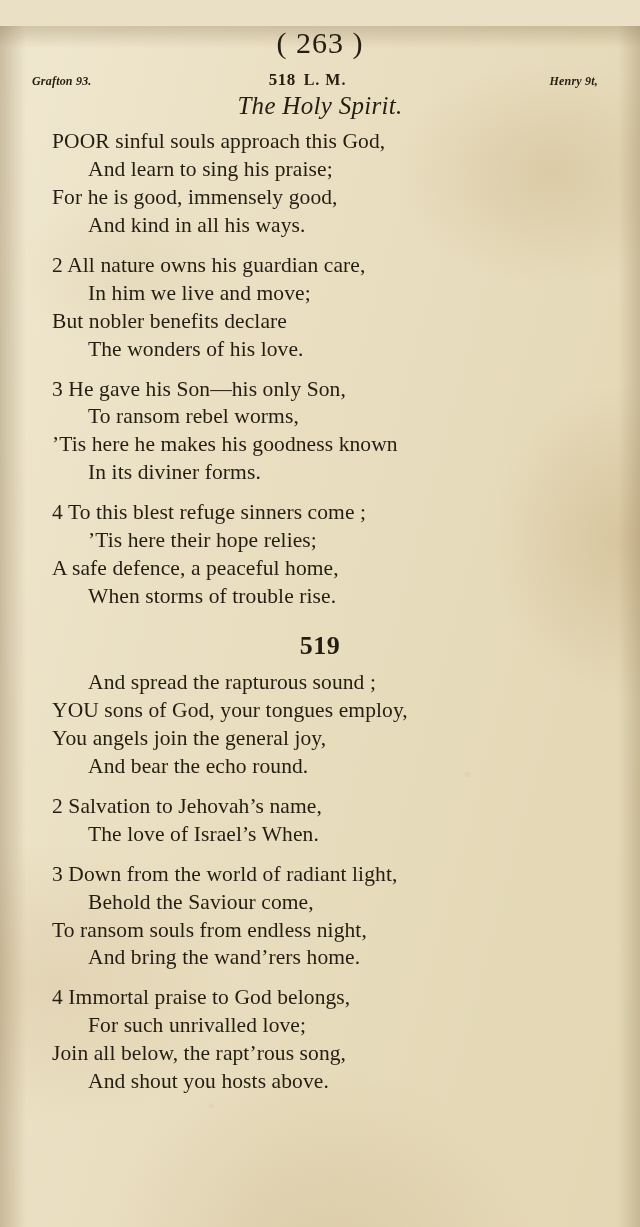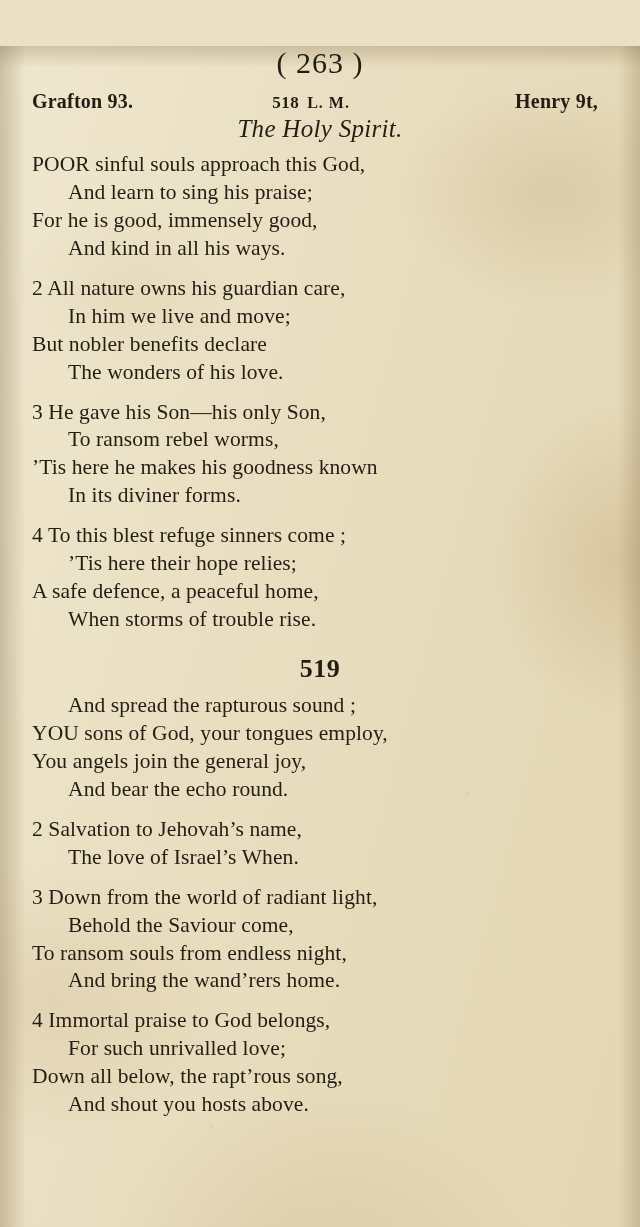--- a/index.html
+++ b/index.html
@@ -60,36 +60,37 @@
   .content {
     position: relative;
     z-index: 2;
     padding: 0 32px;
   }
 
   .page-number {
     text-align: center;
     font-size: 30px;
     letter-spacing: 1px;
-    margin-top: 46px;
+    margin-top: 26px;
     margin-bottom: 10px;
     font-family: "Liberation Serif", serif;
   }
 
   .hymn-head {
     display: flex;
     align-items: baseline;
     justify-content: space-between;
     margin-top: 6px;
     margin-bottom: 2px;
   }
   .tune-left, .tune-right {
-    font-size: 20px;
+    font-size: 12px;
     font-weight: bold;
     letter-spacing: 0.2px;
+    font-style: italic;
   }
   .tune-right { padding-right: 10px; }
   .hymn-center {
     flex: 1;
     text-align: center;
     white-space: nowrap;
     margin-left: -26px;
   }
   .hymn-number {
     font-size: 17px;
@@ -119,20 +120,21 @@
   }
 
   .stanza {
     margin-bottom: 12px;
   }
   .line {
     font-size: 21.5px;
     line-height: 1.30;
     white-space: pre;
     letter-spacing: 0.1px;
+    margin-left: 20px;
   }
   .line.indent {
     padding-left: 36px;
   }
   .hymn-block { margin-top: 2px; }
 </style>
 </head>
 <body>
 
 <div class="page">
@@ -201,19 +203,19 @@
       <div class="stanza">
         <div class="line">3 Down from the world of radiant light,</div>
         <div class="line indent">Behold the Saviour come,</div>
         <div class="line">To ransom souls from endless night,</div>
         <div class="line indent">And bring the wand’rers home.</div>
       </div>
 
       <div class="stanza">
         <div class="line">4 Immortal praise to God belongs,</div>
         <div class="line indent">For such unrivalled love;</div>
-        <div class="line">Down all below, the rapt’rous song,</div>
+        <div class="line">Join all below, the rapt’rous song,</div>
         <div class="line indent">And shout you hosts above.</div>
       </div>
     </div>
 
   </div>
 </div>
 
 </body></html>

